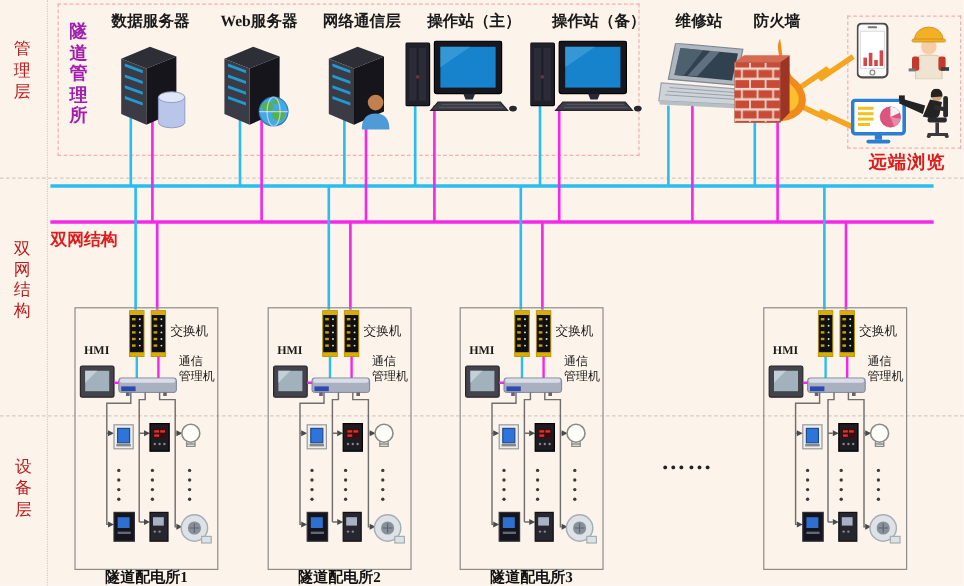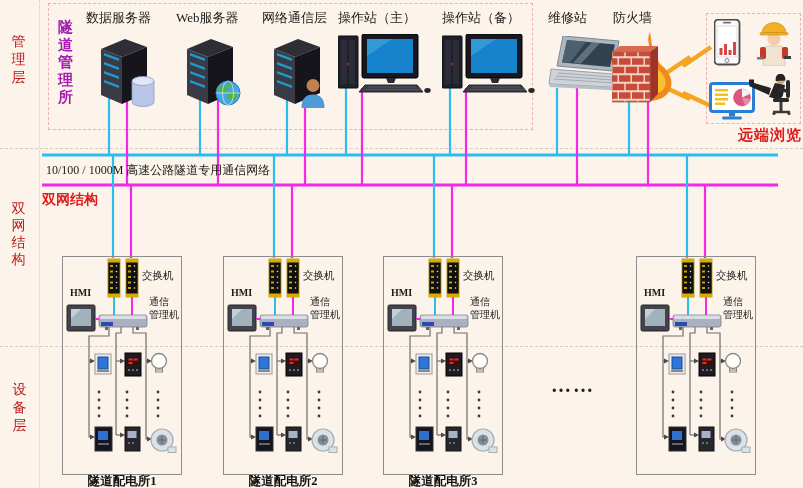--- a/index.html
+++ b/index.html
@@ -3,21 +3,21 @@
 <meta charset="utf-8">
 <style>
   html,body{margin:0;padding:0;}
   .canvas{position:relative;width:803px;height:488px;background:#fcf3ea;
     font-family:"Liberation Serif","DejaVu Serif",serif;overflow:hidden;}
   .abs{position:absolute;}
   .vlabel{position:absolute;width:17px;font-size:14px;line-height:18px;color:#b91c1c;
     text-align:center;word-break:break-all;}
   .office-label{position:absolute;width:17px;font-size:15px;line-height:17.5px;
     font-weight:bold;color:#a21caf;text-align:center;word-break:break-all;}
-  .devlabel{position:absolute;font-size:13px;color:#1a1a1a;text-align:left;white-space:nowrap;}
+  .devlabel{position:absolute;font-size:13px;color:#1a1a1a;text-align:right;white-space:nowrap;font-weight:bold;}
   .dashedbox{position:absolute;border:1px dashed #f0b0b0;}
   .divider{position:absolute;left:0;width:803px;border-top:1px dashed #d4cbc4;height:0;}
   .leftline{position:absolute;left:39px;top:0;height:488px;border-left:1px dotted #d6ccc4;width:0;}
   .buslabel{position:absolute;font-size:12px;color:#1a1a1a;white-space:nowrap;}
   .redlabel{position:absolute;color:#de1c1c;font-weight:bold;}
   .station{position:absolute;top:256px;width:118px;height:217px;border:1.5px solid #8c8c8c;}
   .station svg.internals{position:absolute;left:0;top:0;}
   .st-switch{position:absolute;left:79px;top:12px;font-size:10.5px;color:#1a1a1a;}
   .st-hmi{position:absolute;left:7px;top:30px;font-size:10px;font-weight:bold;color:#1a1a1a;}
   .st-comm{position:absolute;left:86px;top:39px;font-size:10px;line-height:1.25;
@@ -369,23 +369,22 @@
       <polygon points="22,14 2,8 0,12 20,21" fill="#232323"></polygon>
       <rect x="0" y="5.5" width="5" height="4.5" fill="#232323"></rect>
       <path d="M30,13 L40,16 L39,19 L29,17 Z" fill="#2c2c2c"></path>
       <rect x="24" y="24" width="16" height="4" rx="1.5" fill="#2a2a2a"></rect>
       <rect x="30.5" y="28" width="3" height="9" fill="#3a3a3a"></rect>
       <path d="M24,38 H41" stroke="#3a3a3a" stroke-width="2.5" fill="none"></path>
       <circle cx="25" cy="39.5" r="1.6" fill="#3a3a3a"></circle>
         <circle cx="40" cy="39.5" r="1.6" fill="#3a3a3a"></circle>
     </svg>
   </div>
-  <div class="redlabel" style="left:710px;top:126px;width:92px;text-align:right;font-size:15px;letter-spacing:1px;">远端浏览</div>
-
-  <div class="buslabel" style="left:46px;top:162px;">10/100 / 1000M 高速公路隧道专用通信网络</div>
+  <div class="redlabel" style="left:710px;top:126px;width:92px;text-align:center;font-size:15px;letter-spacing:1px;">远端浏览</div>
+
   <div class="redlabel" style="left:42px;top:191px;font-size:14px;">双网结构</div>
 
   <div class="station" style="left:62px;">
     <svg class="internals" width="118" height="217">
         <use href="#st-internals"></use>
       </svg>
     <div class="st-switch">交换机</div>
     <div class="st-hmi">HMI</div>
     <div class="st-comm">通信
 管理机</div>

